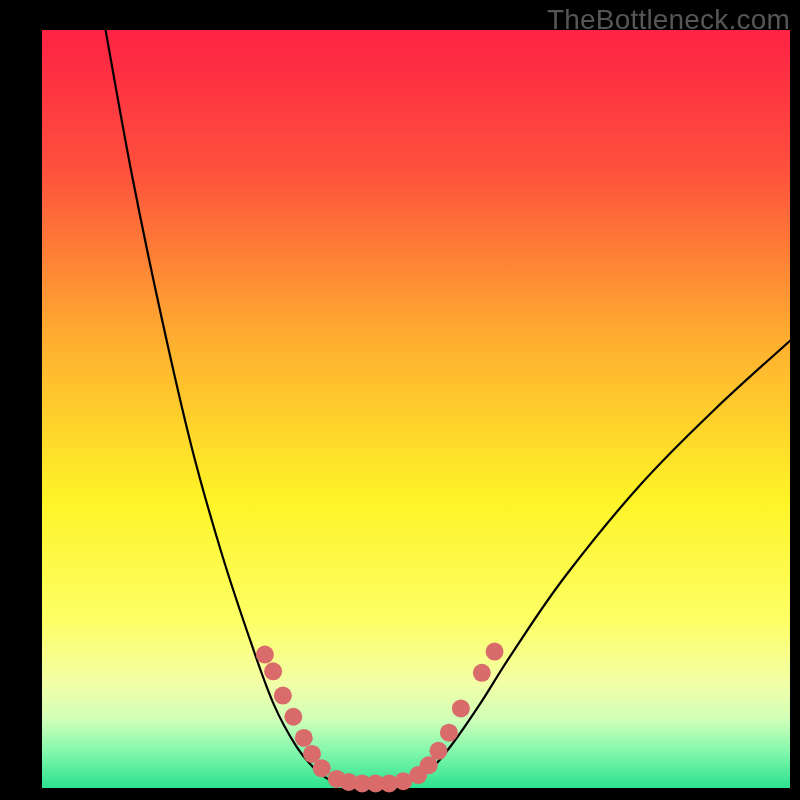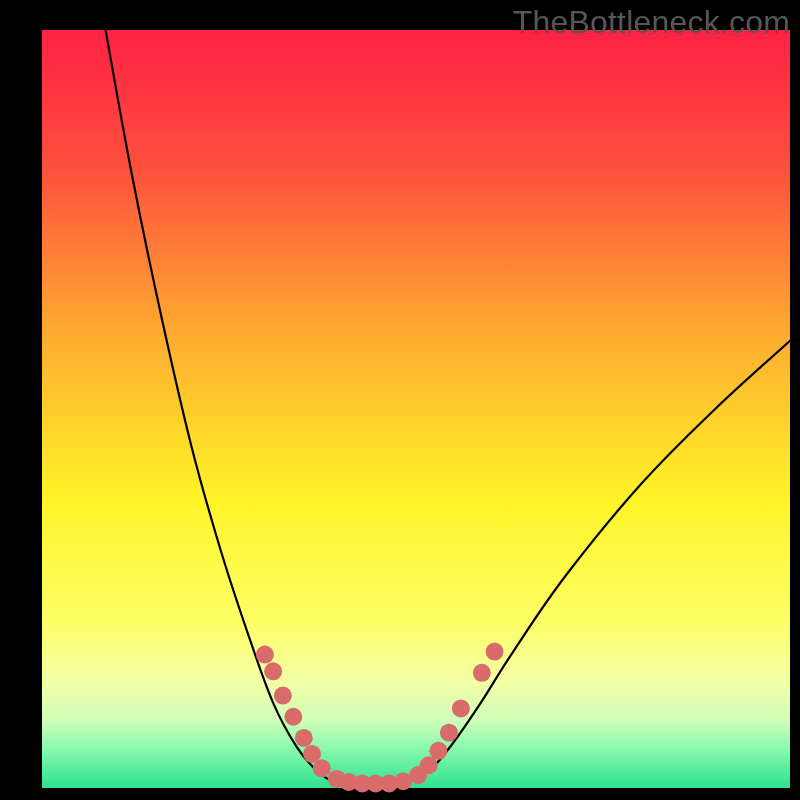--- a/index.html
+++ b/index.html
@@ -14,21 +14,21 @@
     position: relative;
     width: 800px;
     height: 800px;
     background: #000;
   }
   .watermark {
     position: absolute;
     top: 4px;
     right: 10px;
     font-family: Arial, Helvetica, sans-serif;
-    font-size: 32px;
+    font-size: 28px;
     color: #565656;
     letter-spacing: 0.2px;
     z-index: 10;
   }
   svg {
     position: absolute;
     top: 0;
     left: 0;
   }
   .curve {

